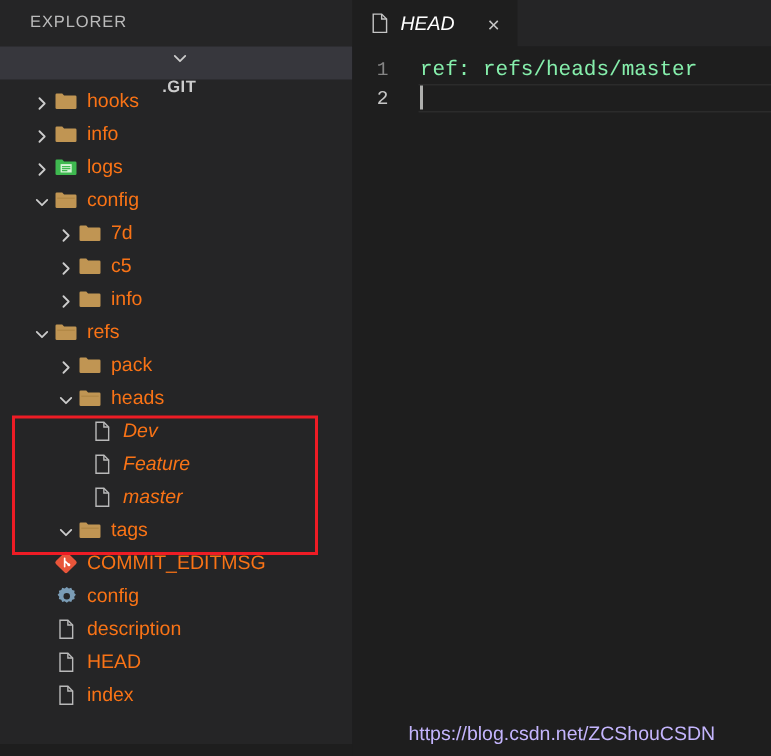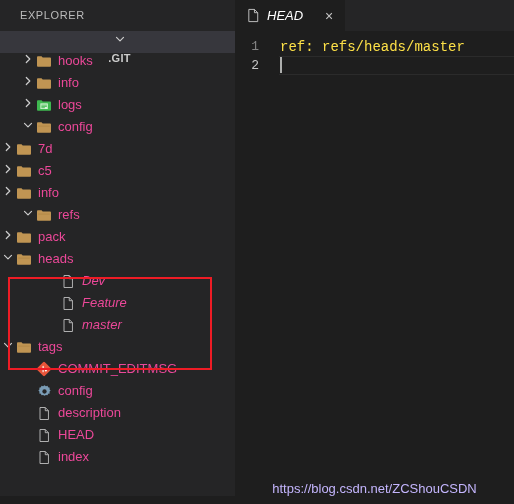--- a/index.html
+++ b/index.html
@@ -54,23 +54,23 @@
     padding-left: 4px;
     user-select: none;
     flex-direction: column;
   }
   .tree {
     padding-top: 0px;
   }
   .row {
     height: 22px;
     display: flex;
-    align-items: flex-start;
+    align-items: flex-end;
     font-size: 13px;
-    color: #ec4899;
+    color: #f97316;
     white-space: nowrap;
     user-select: none;
     position: relative;
   }
   .twisty {
     width: 16px;
     flex: 0 0 16px;
     display: flex;
     align-items: center;
     justify-content: center;
@@ -83,21 +83,21 @@
     height: 16px;
     flex: 0 0 16px;
     margin-right: 6px;
     display: flex;
     align-items: center;
     justify-content: center;
   }
   .ico svg { display: block; }
   .label { font-size: 13px; line-height: 16px; }
   .ind1 { padding-left: 20px; }
-  .ind2 { }
+  .ind2 { padding-left: 36px; }
   .ind3 { padding-left: 44px; font-style: italic; }
 
   
   #red-box {
     position: absolute;
     left: 8px;
     top: 277px;
     width: 204px;
     height: 93px;
     border: 2px solid #ee1c25;
@@ -170,21 +170,21 @@
     flex: 0 0 44px;
     text-align: right;
     padding-right: 20px;
     box-sizing: border-box;
     color: #858585;
     font-family: "Liberation Mono", "DejaVu Sans Mono", monospace;
     font-size: 13px;
   }
   .gutter.active { color: #c6c6c6; }
   .code-text {
-    color: #fde047;
+    color: #86efac;
     white-space: pre;
     position: relative;
     padding-left: 1px;
   }
   .current-line-box {
     position: absolute;
     left: 44px;
     right: 0;
     height: 19px;
     border-top: 1px solid #2b2b2b;

